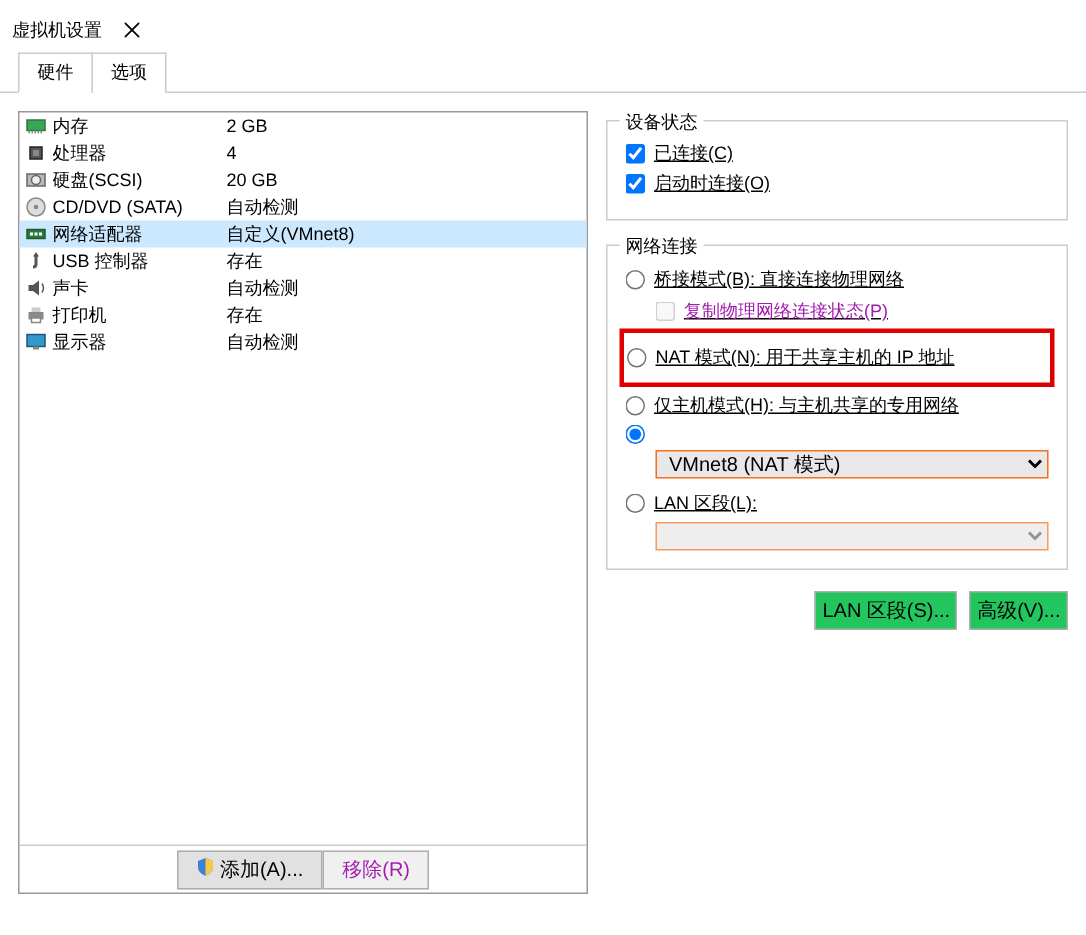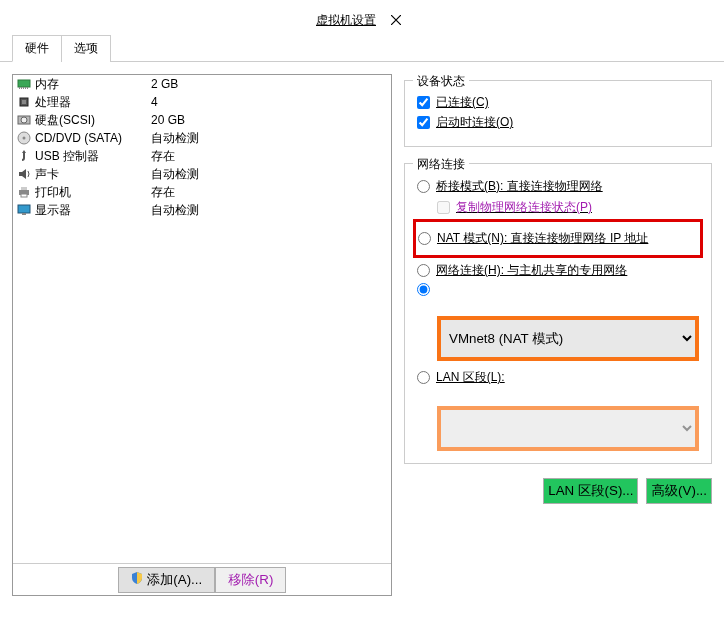--- a/index.html
+++ b/index.html
@@ -1,17 +1,17 @@
 <!DOCTYPE html>
 <html><head>
 <meta charset="utf-8">
 <style>
 * { box-sizing: border-box; margin: 0; padding: 0; }
 body { font-family: "Microsoft YaHei", "Segoe UI", sans-serif; font-size: 12px; background: #fff; width: 724px; height: 623px; overflow: hidden; }
-.titlebar { display: flex; justify-content: center; align-items: center; height: 28px; padding: 12px 0 0 8px; background: #fff; text-decoration: underline; }
+.titlebar { display: flex; justify-content: flex-start; align-items: center; height: 28px; padding: 12px 0 0 8px; background: #fff; }
 .close-btn { width: 40px; height: 28px; display: flex; align-items: center; justify-content: center; cursor: pointer; }
 .close-btn svg { width: 10px; height: 10px; }
 .tabs { display: flex; border-bottom: 1px solid #ccc; padding-left: 12px; margin-top: 6px; }
 .tab { padding: 4px 12px; border: 1px solid #ccc; border-bottom: none; background: #fff; position: relative; top: 1px; margin-right: -1px; cursor: pointer; }
 .tab.active { background: #fff; border-bottom: 1px solid #fff; }
 .content { display: flex; padding: 12px; gap: 12px; }
 .left-panel { width: 380px; }
 .device-table { border: 1px solid #999; height: 522px; position: relative; }
 .table-header { display: flex; border-bottom: 1px solid #ccc; background: #fff; }
 .th { padding: 4px 8px; font-weight: normal; }
@@ -26,21 +26,21 @@
 .table-footer { position: absolute; bottom: 0; left: 0; right: 0; height: 32px; border-top: 1px solid #ccc; display: flex; justify-content: center; align-items: center; }
 .footer-btn { padding: 3px 12px; border: 1px solid #adadad; background: #e1e1e1; cursor: pointer; display: flex; align-items: center; gap: 4px; }
 .footer-btn:disabled { color: #a21caf; background: #f0f0f0; cursor: default; }
 .right-panel { flex: 1; display: flex; flex-direction: column; gap: 10px; }
 .groupbox { border: 1px solid #ccc; padding: 10px 12px 12px; position: relative; margin-top: 6px; text-decoration: underline; }
 .groupbox-title { position: absolute; top: -8px; left: 8px; background: #fff; padding: 0 4px; font-size: 12px; }
 .checkbox-row { display: flex; align-items: center; gap: 6px; margin: 3px 0; }
 .radio-row { display: flex; align-items: center; gap: 6px; margin: 4px 0; }
 .indent { margin-left: 20px; }
 .highlight { border: 3px solid #d00; padding: 4px 2px; margin: 2px -4px; }
-.select { width: 100%; padding: 10px 4px; border: 4px solid #f97316; background: #e8e8e8; margin-top: 16px; }
+.select { width: 100%; padding: 0 4px; border: 1px solid #f97316; background: #e8e8e8; margin-top: 0; }
 .select:disabled { background: #e8e8e8; color: #666; }
 .btn-row { display: flex; justify-content: flex-end; gap: 8px; margin-top: 4px; }
 .std-btn { padding: 3px 4px; border: 1px solid #adadad; background: #22c55e; cursor: pointer; }
 input[type="checkbox"], input[type="radio"] { margin: 0; }
 label.disabled { color: #a21caf; }
 .shield { display: inline-block; }
 </style>
 </head>
 <body>
 
@@ -107,20 +107,34 @@
             <div class="device-cell1">
               <span class="icon">
                 <svg width="14" height="14" viewBox="0 0 14 14">
                   <circle cx="7" cy="7" r="6" fill="#ddd" stroke="#888"></circle>
                   <circle cx="7" cy="7" r="1.5" fill="#888"></circle>
                 </svg>
               </span>
               <span>CD/DVD (SATA)</span>
             </div>
             <div class="device-cell2">自动检测</div>
+          </div>
+          <div class="device-row selected">
+            <div class="device-cell1">
+              <span class="icon">
+                <svg width="14" height="14" viewBox="0 0 14 14">
+                  <rect x="1" y="4" width="12" height="6" fill="#2a7a3d" stroke="#1a5a2d"></rect>
+                  <rect x="3" y="6" width="2" height="2" fill="#fff"></rect>
+                  <rect x="6" y="6" width="2" height="2" fill="#fff"></rect>
+                  <rect x="9" y="6" width="2" height="2" fill="#fff"></rect>
+                </svg>
+              </span>
+              <span>网络适配器</span>
+            </div>
+            <div class="device-cell2">自定义(VMnet8)</div>
           </div>
           <div class="device-row">
             <div class="device-cell1">
               <span class="icon">
                 <svg width="14" height="14" viewBox="0 0 14 14">
                   <path d="M7 1 L9 4 L8 4 L8 9 Q8 12 5 12 L5 10 Q6 10 6 9 L6 4 L5 4 Z" fill="#555"></path>
                 </svg>
               </span>
               <span>USB 控制器</span>
             </div>
@@ -201,27 +215,27 @@
         <label>桥接模式(B): 直接连接物理网络</label>
       </div>
       <div class="checkbox-row indent">
         <input type="checkbox" disabled="" style="">
         <label class="disabled">复制物理网络连接状态(P)</label>
       </div>
 
       <div class="highlight">
         <div class="radio-row">
           <input type="radio" name="netmode" style="">
-          <label>NAT 模式(N): 直接连接物理网络 IP 地址</label>
+          <label>NAT 模式(N): 用于共享主机的 IP 地址</label>
         </div>
       </div>
 
       <div class="radio-row">
         <input type="radio" name="netmode" style="">
-        <label>网络连接(H): 与主机共享的专用网络</label>
+        <label>仅主机模式(H): 与主机共享的专用网络</label>
       </div>
 
       <div class="radio-row">
         <input type="radio" name="netmode" checked="" style="">
       </div>
       <div class="indent">
         <select class="select">
           <option>VMnet8 (NAT 模式)</option>
         </select>
       </div>

